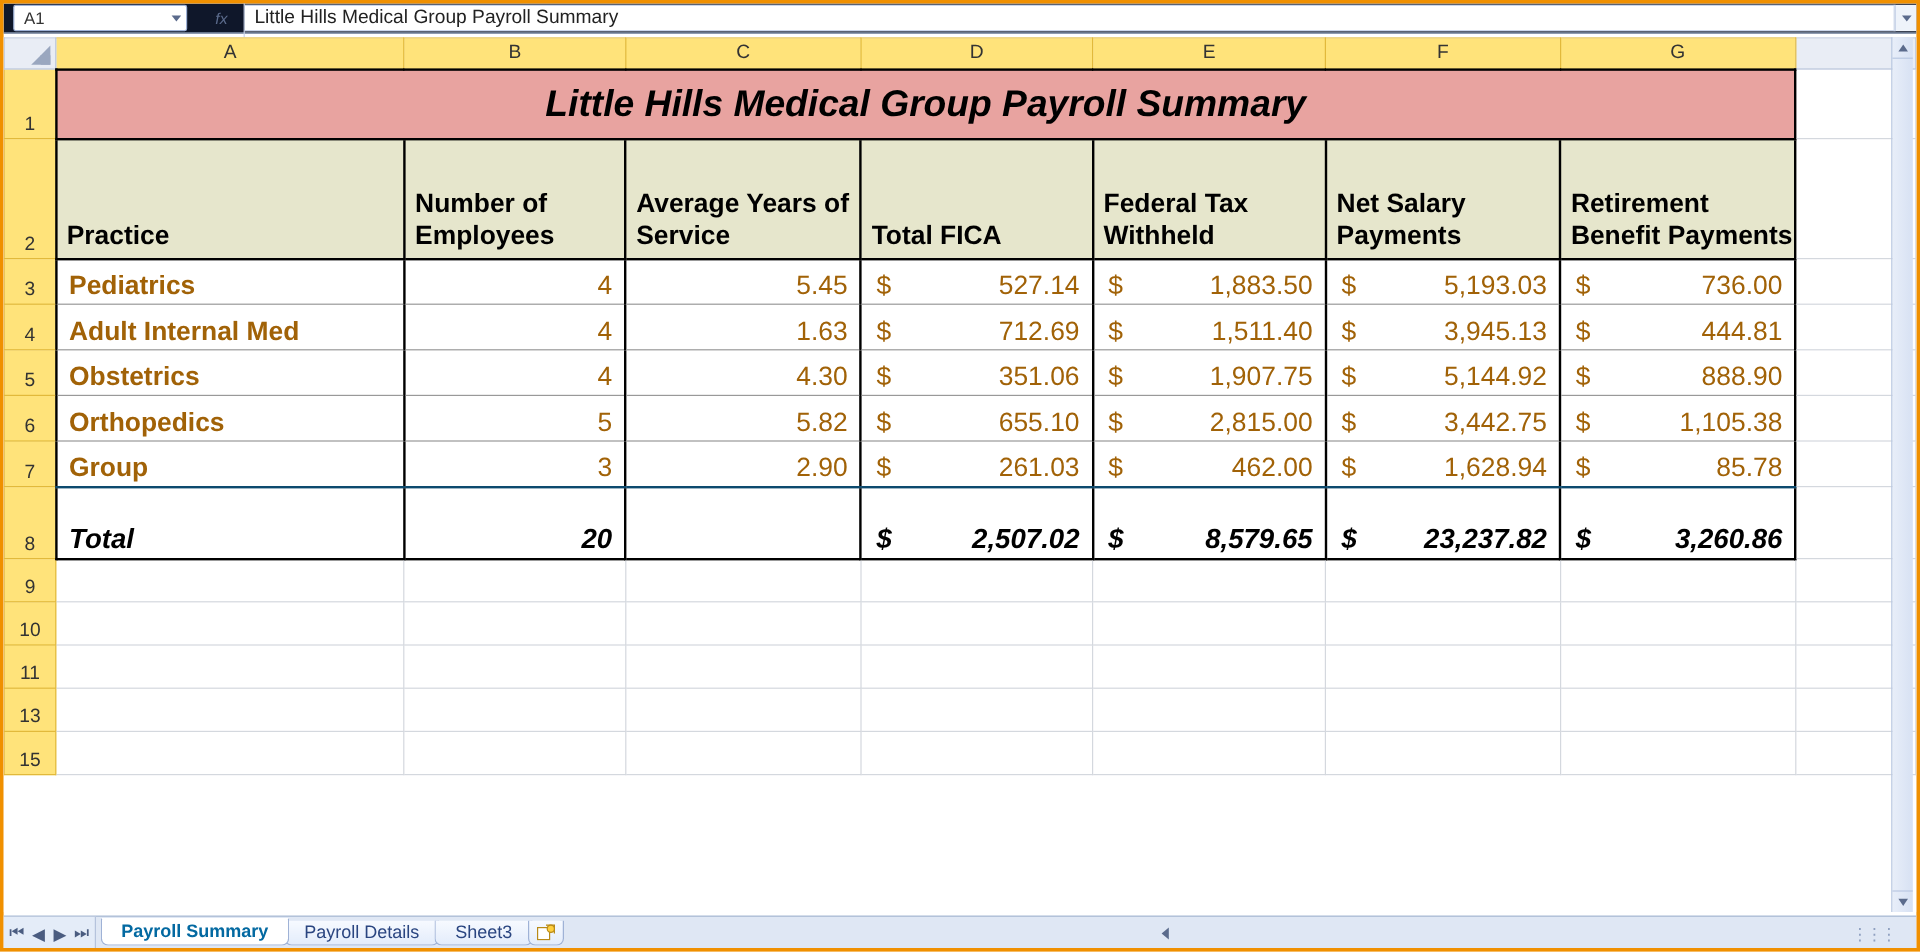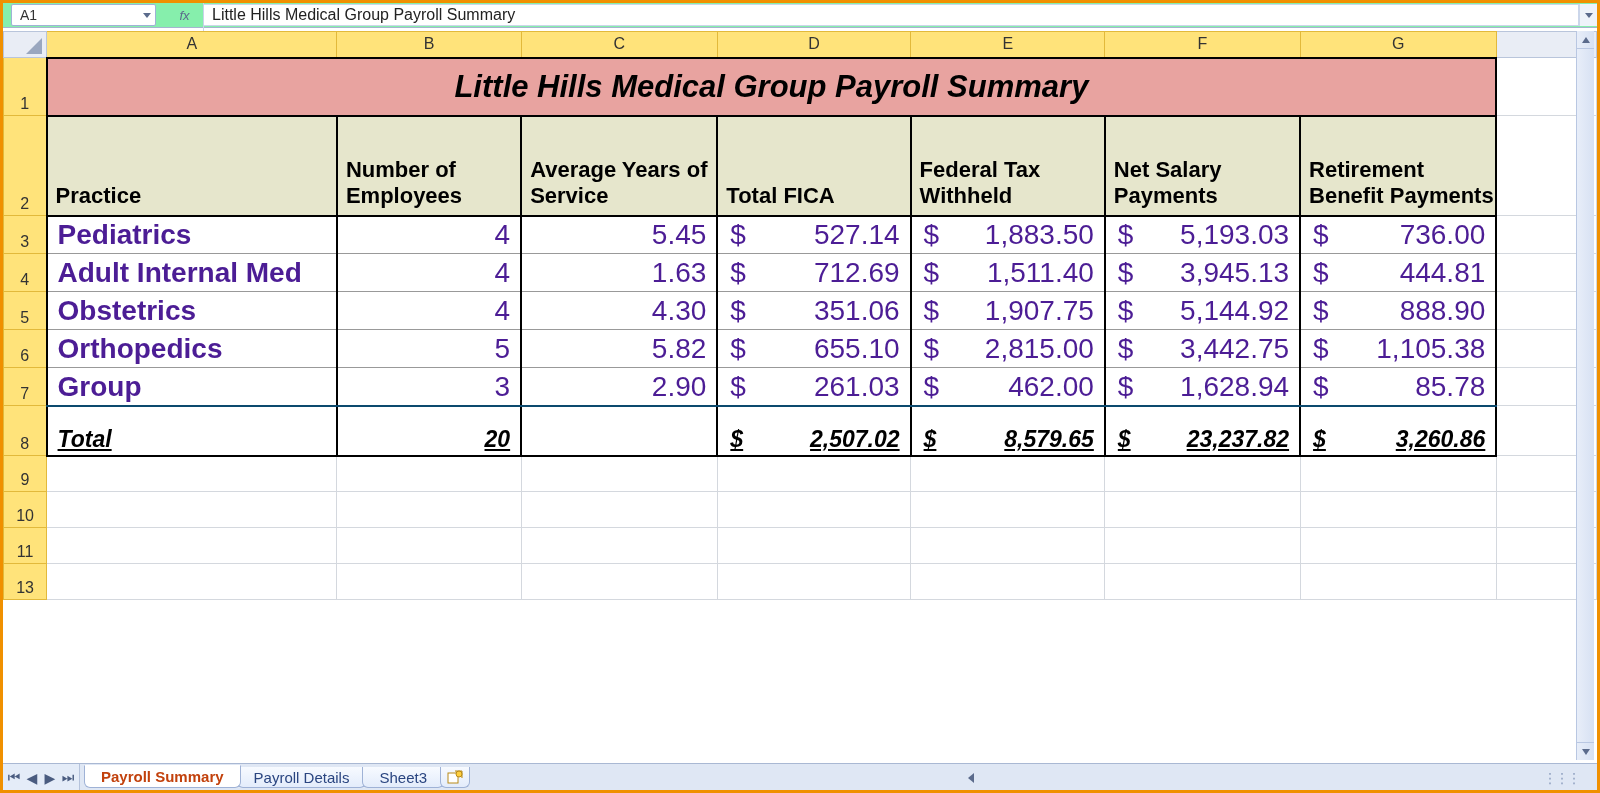--- a/index.html
+++ b/index.html
@@ -11,21 +11,21 @@
     overflow: hidden;
     border: 3px solid #f09000;
     position: relative;
   }
 
   
   .formula-bar {
     display: flex;
     align-items: center;
     height: 25px;
-    background: #86efac;
+    background: #0f172a;
     border-bottom: 1px solid #a5b5cf;
     font-size: 14px;
     color: #333;
   }
   .namebox {
     width: 145px;
     height: 22px;
     background: #fff;
     border: 1px solid #9fb2d6;
     margin-left: 8px;
@@ -168,45 +168,44 @@
     vertical-align: bottom;
     height: 100px;
   }
 
   
   td.dcell {
     border-left: 2px solid #000;
     border-right: 2px solid #000;
     border-top: 1px solid #999;
     border-bottom: 1px solid #999;
-    font-size: 28px;
-    color: #4c1d95;
+    font-size: 22px;
+    color: #a16207;
     padding: 2px 10px;
     height: 38px;
     vertical-align: bottom;
   }
   td.dcell.first { font-weight: bold; text-align:left;}
   td.dcell.num { text-align: right; }
   td.dcell.money { }
   .money-wrap{display:flex;justify-content:space-between;align-items:baseline;}
   .dol{padding-left:2px;}
   .amt{text-align:center;}
 
   tr.lastdata td.dcell { border-bottom: 2px solid #0c4a6e; }
 
   
   td.tcell {
     border: 2px solid #000;
     font-weight: bold;
     font-style: italic;
     font-size: 23px;
-    height: 50px;
+    height: 60px;
     padding: 2px 10px;
     vertical-align: bottom;
-    text-decoration: underline;
   }
   td.tcell.num{text-align:right;}
   td.tcell.money .money-wrap{font-weight:bold;font-style:italic;}
 
   
   .tabbar {
     position: absolute;
     bottom: 0; left: 0; right: 0;
     height: 27px;
     background: #dfe7f4;
@@ -240,21 +239,21 @@
     border-top:none;
     margin-right:-4px;
     border-radius: 0 0 6px 6px;
     cursor:pointer;
     height:21px;
     line-height:15px;
   }
   .tab.active{
     background:#fff;
     font-weight:bold;
-    color:#c2410c;
+    color:#0369a1;
     z-index:2;
     border-top:1px solid #fff;
     margin-top:-2px;
     height:23px;
   }
   .tab.new{
     width:30px;padding:3px 6px;
     display:flex;justify-content:center;align-items:center;
   }
   .tab.new svg{display:block;}
@@ -574,20 +573,31 @@
           <td class="cell"></td>
           <td class="cell"></td>
           <td class="cell"></td>
           <td class="cell"></td>
           <td class="cell"></td>
           <td class="cell"></td>
           <td class="cell"></td>
         </tr>
         <tr>
           <td class="rownum">13</td>
+          <td class="cell"></td>
+          <td class="cell"></td>
+          <td class="cell"></td>
+          <td class="cell"></td>
+          <td class="cell"></td>
+          <td class="cell"></td>
+          <td class="cell"></td>
+          <td class="cell"></td>
+        </tr>
+        <tr>
+          <td class="rownum" style="height:18px">15</td>
           <td class="cell"></td>
           <td class="cell"></td>
           <td class="cell"></td>
           <td class="cell"></td>
           <td class="cell"></td>
           <td class="cell"></td>
           <td class="cell"></td>
           <td class="cell"></td>
         </tr>
       </tbody>

